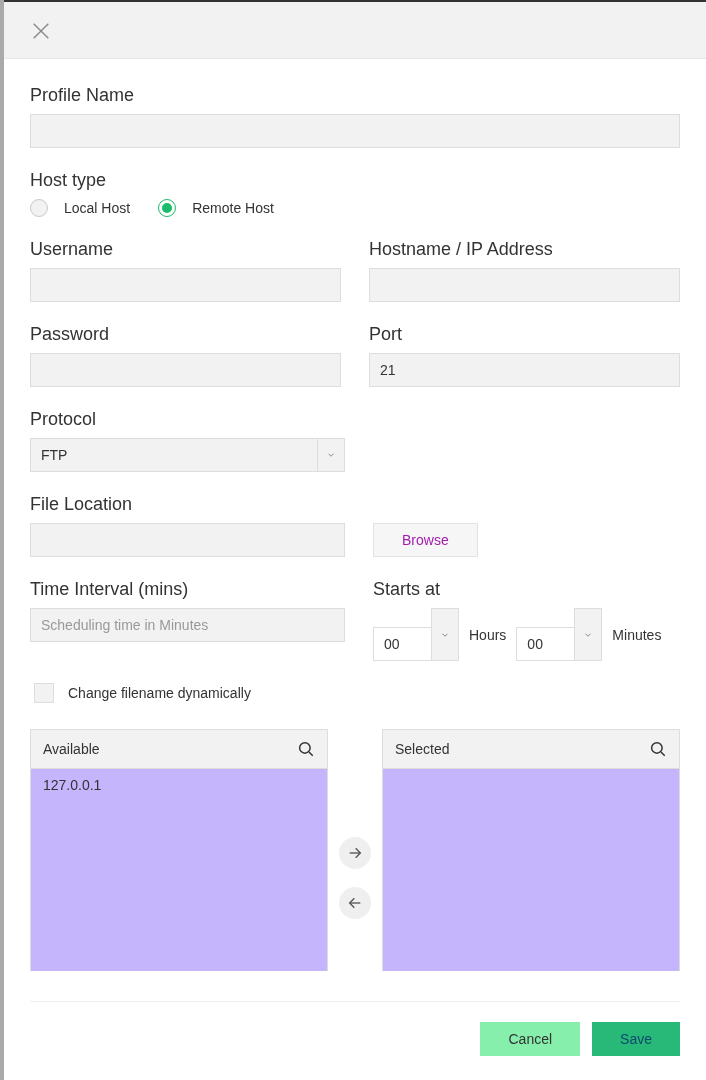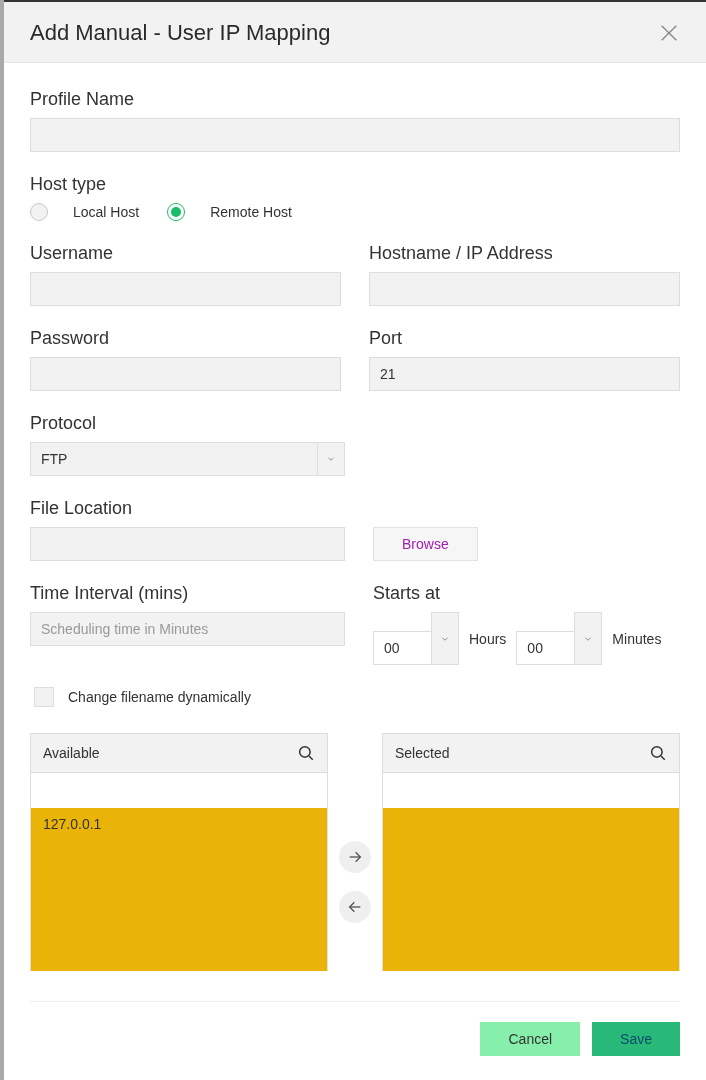--- a/index.html
+++ b/index.html
@@ -90,21 +90,21 @@
     display: flex;
     align-items: center;
     justify-content: center;
     cursor: pointer;
   }
   .select-arrow-btn svg { width: 10px; height: 10px; stroke:#777; fill:none; stroke-width:2; }
   .radio-row { display: flex; gap: 28px; align-items: center; margin-top: 4px;}
   .radio-item {
     display: flex;
     align-items: center;
-    gap: 25px;
+    gap: 16px;
     cursor: pointer;
   }
   .radio-circle {
     width: 18px; height: 18px;
     border-radius: 50%;
     border: 1px solid #c8c8c8;
     background: #f2f2f2;
     display: flex;
     align-items: center;
     justify-content: center;
@@ -148,21 +148,21 @@
   }
   .list-header {
     background:#f2f2f2;
     border-bottom:1px solid #ddd;
     padding: 10px 12px;
     display:flex;
     align-items:center;
     justify-content:space-between;
     gap:16px;
   }
-  .list-body { flex:1; overflow:auto; background:#eab308;margin-top:35px; }
+  .list-body { flex:1; overflow:auto; background:#c4b5fd; }
   .list-item { padding: 8px 12px; cursor:pointer; }
   .search-icon { width:18px;height:18px; stroke:#333; fill:none; stroke-width:2; cursor:pointer;}
   .transfer-buttons {
     width: 54px;
     display:flex;
     flex-direction:column;
     align-items:center;
     justify-content:center;
     gap: 18px;
   }
@@ -192,21 +192,20 @@
   }
   .btn-cancel { color:#333; background:#86efac;}
   .btn-save { color:#0c4a6e; background:#28b877;}
 </style>
 </head>
 <body>
 
 <div class="dialog">
 
   <div class="dialog-header">
-    <div class="dialog-title">Add Manual - User IP Mapping</div>
     <svg class="close-x" viewBox="0 0 24 24" fill="none" stroke-width="1.5">
       <line x1="4" y1="4" x2="20" y2="20"></line>
       <line x1="20" y1="4" x2="4" y2="20"></line>
     </svg>
   </div>
 
   <div class="dialog-body">
 
     <div class="field-group">
       <label class="field-label">Profile Name</label>

